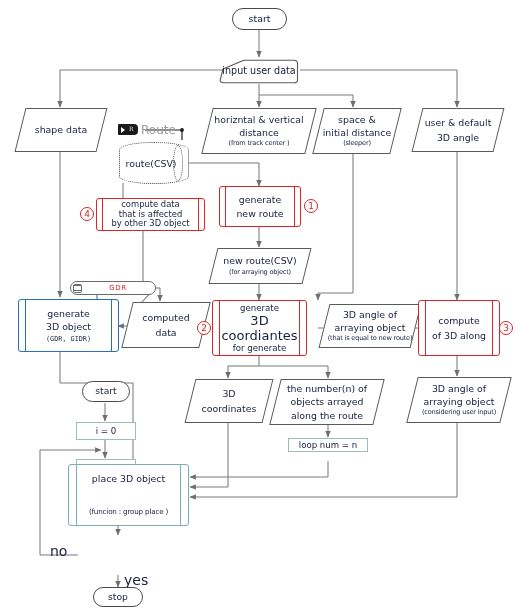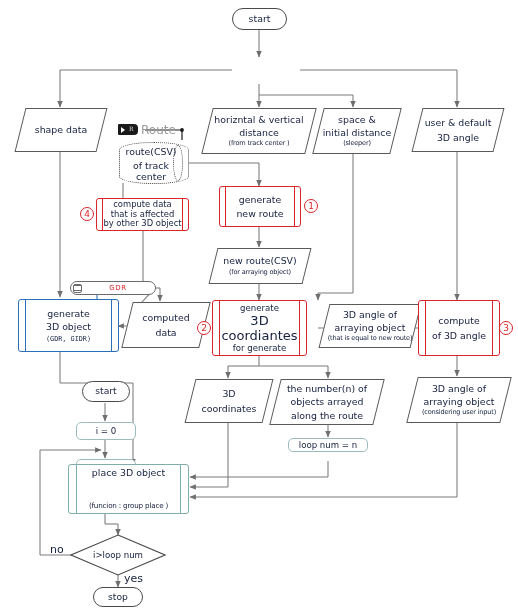--- a/index.html
+++ b/index.html
@@ -42,21 +42,21 @@
   .term {
     border: 1.1px solid #4a4a4a;
     border-radius: 999px;
     background: #fff;
     font-size: 9.6px;
   }
   
   .proc {
     border: 1.1px solid #9fbcbc;
     background: #fff;
-    border-radius: 5px;
+    border-radius: 0;
     font-size: 9.2px;
   }
   
   .para {
     border: 1.1px solid #5a5a5a;
     background: #fff;
     transform: skewX(-14deg);
   }
   .para > .inner {
     transform: skewX(14deg);
@@ -159,21 +159,21 @@
     position: absolute; left: 11px; top: 3px;
     font-size: 6px; color: #dcdcdc;
     font-family: "DejaVu Serif", serif;
   }
   .srcicon .cap {
     position: absolute; left: 23px; top: 1px;
     font-size: 12px; color: #9b9b9b;
   }
   .edgelabel {
     position: absolute;
-    font-size: 11px;
+    font-size: 14px;
     color: #16203f;
     background: transparent;
   }
 </style>
 </head>
 <body>
 
 <div id="canvas">
 
   <svg class="wires" viewBox="0 0 518 610">
@@ -277,39 +277,48 @@
       <path d="M40,450 L101,450" marker-end="url(#ah)"></path>
 
       <path d="M118,575 L118,587" marker-end="url(#ah)"></path>
     </g>
   </svg>
 
   <div class="node term" style="left:232px; top:8px; width:55px; height:22px;">
     <span class="l1">start</span>
   </div>
 
+  <div class="inputshape" style="left:219px; top:57px; width:80px; height:27px;
+              border:none; background:transparent;">
+    <svg width="80" height="27" viewBox="0 0 80 27">
+      <path d="M4,12 L23,4 Q24,3.2 26,3.2 L75,3.2 Q78.5,3.2 78.5,6.5
+               L78.5,23 Q78.5,25.8 75,25.8 L4.5,25.8 Q1.2,25.8 1.2,23 Z" fill="#fff" stroke="#5a5a5a" stroke-width="1.1"></path>
+    </svg>
+    <div class="clipwrap">
+      <span>input user data</span>
+    </div>
+  </div>
 
   <div class="node para" style="left:20px; top:108px; width:82px; height:44px;">
     <div class="inner">
       <span class="l1">shape data</span>
     </div>
   </div>
 
   <div class="srcicon" style="left:118px; top:122px; width:50px; height:14px;">
     <div class="chip"></div>
     <div class="tri"></div>
     <div class="rch">R</div>
     <div class="cap">Route</div>
   </div>
 
   <div class="cyl-dashed" style="left:119px; top:142px; width:70px; height:42px;">
     <div class="capline"></div>
     <div class="node" style="left:0; top:0; width:62px; height:42px;">
       <span class="l1">route(CSV)</span>
-      <span class="l2" style="margin-top:3px;">of track center</span>
     </div>
   </div>
 
   <div class="node para" style="left:207px; top:108px; width:104px; height:46px;">
     <div class="inner">
       <span class="l1">horizntal &amp; vertical</span>
       <span class="l2" style="margin-top:2px;">distance</span>
       <span class="sub" style="margin-top:2px;">(from track center )</span>
     </div>
   </div>
@@ -322,21 +331,21 @@
     </div>
   </div>
 
   <div class="node para" style="left:417px; top:108px; width:82px; height:44px;">
     <div class="inner">
       <span class="l1">user &amp; default</span>
       <span class="l2" style="margin-top:3px;">3D angle</span>
     </div>
   </div>
 
-  <div class="pre red" style="left:96px; top:198px; width:93px; height:33px;">
+  <div class="pre red" style="left:96px; top:198px; width:109px; height:33px;">
     <div class="bar" style="left:5px;"></div>
     <div class="bar" style="right:5px;"></div>
     <div class="node" style="left:0; top:0; right:0; bottom:0; width:100%; height:100%;">
       <span class="l1" style="font-size:8.4px;">compute data</span>
       <span class="l2" style="font-size:8.4px;">that is affected</span>
       <span class="l2" style="font-size:8.4px;">by other 3D object</span>
     </div>
   </div>
   <div class="marker" style="left:80px; top:207px;">
     <span>4</span>
@@ -402,21 +411,21 @@
       <span class="l2" style="margin-top:2px;">arraying object</span>
       <span class="sub" style="margin-top:2px; white-space:nowrap;">(that is equal to new route)</span>
     </div>
   </div>
 
   <div class="pre red" style="left:418px; top:300px; width:82px; height:56px;">
     <div class="bar" style="left:6px;"></div>
     <div class="bar" style="right:6px;"></div>
     <div class="node" style="left:0; top:0; width:100%; height:100%;">
       <span class="l1">compute</span>
-      <span class="l2" style="margin-top:4px;">of 3D angle</span>
+      <span class="l2" style="margin-top:4px;">of 3D along</span>
     </div>
   </div>
   <div class="marker" style="left:499px; top:321px;">
     <span>3</span>
   </div>
 
   <div class="node para" style="left:190px; top:379px; width:78px; height:44px;">
     <div class="inner">
       <span class="l1">3D</span>
       <span class="l2" style="margin-top:4px;">coordinates</span>
@@ -448,38 +457,30 @@
   </div>
 
   <div class="node proc" style="left:76px; top:422px; width:60px; height:18px;">
     <span style="font-size:8.6px;">i = 0</span>
   </div>
 
   <div class="node proc" style="left:76px; top:459px; width:60px; height:18px;">
     <span style="font-size:8.6px;">i = i+1</span>
   </div>
 
-  <div class="pre" style="left:68px; top:464px; width:121px; height:50px;
+  <div class="pre" style="left:68px; top:464px; width:121px; height:62px;
               border:1.1px solid #7faea8;">
     <div class="bar" style="left:7px; border-color:#7faea8;"></div>
     <div class="bar" style="right:7px; border-color:#7faea8;"></div>
     <div class="node" style="left:0; top:0; width:100%; height:100%;">
       <span class="l1">place 3D object</span>
       <span class="sub" style="font-size:7.2px;">(funcion : group place )</span>
     </div>
   </div>
 
-  <div class="diamond" style="left:70px; top:534px; width:96px; height:42px;">
-    <svg width="96" height="42" viewBox="0 0 96 42">
-      <path d="M48,1 L95,21 L48,41 L1,21 Z" fill="#fff" stroke="#4a4a4a" stroke-width="1.05"></path>
-    </svg>
-    <div class="dtext">
-      <span>i&gt;loop num</span>
-    </div>
-  </div>
 
   <div class="edgelabel" style="left:50px; top:543px;">no</div>
 
   <div class="edgelabel" style="left:124px; top:572px;">yes</div>
 
   <div class="node term" style="left:93px; top:587px; width:50px; height:20px;">
     <span style="font-size:9.2px;">stop</span>
   </div>
 
 </div>

